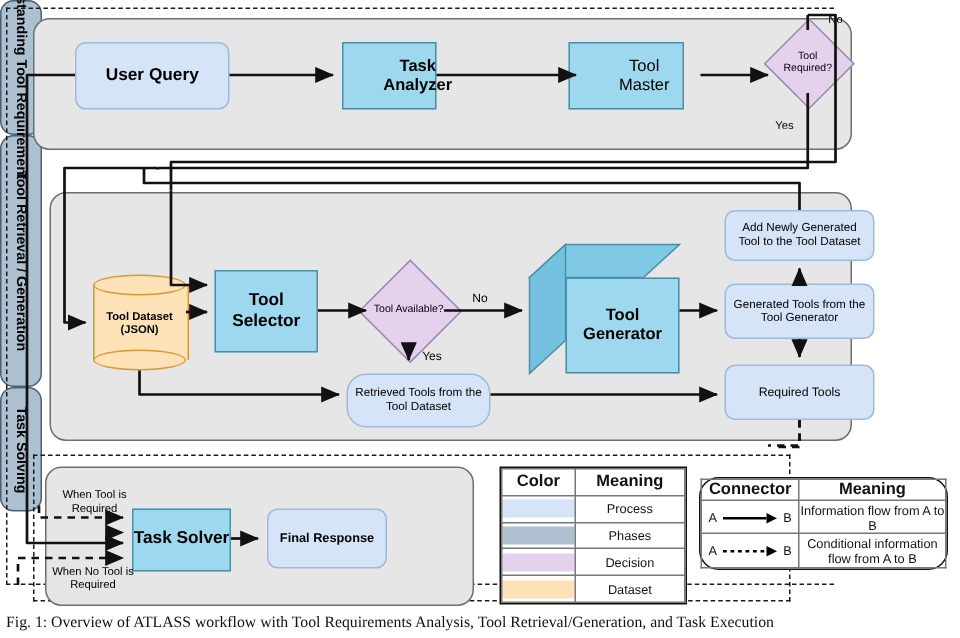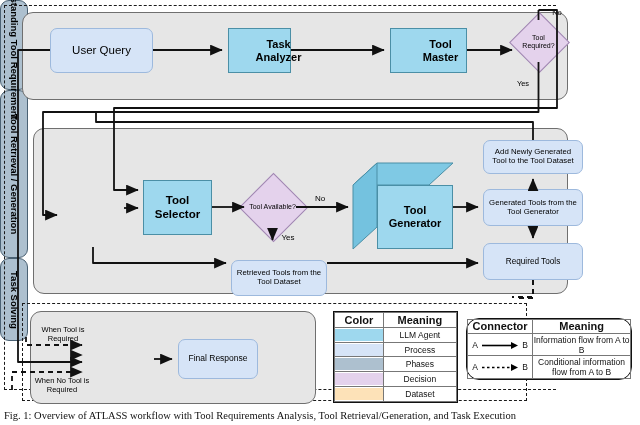--- a/index.html
+++ b/index.html
@@ -69,29 +69,29 @@
 </style>
 </head>
 <body>
 
 <div id="stage">
 
   <div class="dashbox" style="left:4px;top:5px;width:552px;height:385px;border-right:none;"></div>
 
   <div class="groupbox" style="left:22px;top:12px;width:546px;height:88px;"></div>
 
-  <div class="node process" style="left:50px;top:28px;width:103px;height:45px;font-size:11.5px;font-weight:normal;">
+  <div class="node process" style="left:50px;top:28px;width:103px;height:45px;font-size:11.5px;font-weight:bold;">
     <span>User Query</span>
   </div>
 
   <div class="node agent" style="left:228px;top:28px;width:63px;height:45px;font-size:11px;font-weight:bold;padding-left:38px;">
     <span>Task Analyzer</span>
   </div>
 
-  <div class="node agent" style="left:390px;top:28px;width:77px;height:45px;font-size:11px;font-weight:bold;padding-left:24px;">
+  <div class="node agent" style="left:379px;top:28px;width:77px;height:45px;font-size:11px;font-weight:normal;padding-left:24px;">
     <span>Tool Master</span>
   </div>
 
   <div class="diamond" style="left:518px;top:21px;width:41px;height:41px;">
     <div class="dshape"></div>
     <div class="dtxt" style="font-size:7px;">
       <span>Tool Required?</span>
     </div>
   </div>
 
@@ -101,20 +101,28 @@
   <div class="node decision-lbl" style="left:512px;top:79px;width:22px;height:11px;font-size:7.5px;">
     <span>Yes</span>
   </div>
 
   <div class="phase" style="left:572px;top:12px;width:26px;height:88px;display:flex;align-items:center;justify-content:center;">
     <span style="font-size:9.5px;">Understanding Tool Requirement</span>
   </div>
 
   <div class="groupbox" style="left:33px;top:128px;width:535px;height:166px;"></div>
 
+  <div class="cyl" style="left:62px;top:183px;width:62px;height:64px;">
+    <div class="body"></div>
+    <div class="top"></div>
+    <div class="bot"></div>
+    <div class="ctxt" style="font-size:7.5px;font-weight:bold;">
+      <span>Tool Dataset (JSON)</span>
+    </div>
+  </div>
 
   <div class="node agent" style="left:143px;top:180px;width:69px;height:55px;font-size:11.5px;font-weight:bold;">
     <span>Tool Selector</span>
   </div>
 
   <div class="diamond" style="left:249px;top:183px;width:47px;height:47px;">
     <div class="dshape"></div>
     <div class="dtxt" style="font-size:7px;">
       <span>Tool Available?</span>
     </div>
@@ -143,60 +151,57 @@
   </div>
 
   <div class="node process" style="left:483px;top:189px;width:100px;height:37px;font-size:7.8px;padding:0 3px;">
     <span>Generated Tools from the Tool Generator</span>
   </div>
 
   <div class="node process" style="left:483px;top:243px;width:100px;height:37px;font-size:8.2px;padding:0 3px;">
     <span>Required Tools</span>
   </div>
 
-  <div class="node process" style="left:231px;top:260px;width:96px;height:36px;font-size:7.8px;padding:0 3px;">
+  <div class="node process" style="left:231px;top:249px;width:96px;height:36px;font-size:7.8px;padding:0 3px;border-radius:13px;">
     <span>Retrieved Tools from the Tool Dataset</span>
   </div>
 
   <div class="phase" style="left:589px;top:128px;width:26px;height:166px;display:flex;align-items:center;justify-content:center;">
     <span style="font-size:9.5px;">Tool Retrieval / Generation</span>
   </div>
 
   <div class="dashbox" style="left:22px;top:303px;width:505px;height:98px;"></div>
 
   <div class="groupbox" style="left:30px;top:311px;width:286px;height:93px;"></div>
 
-
-  <div class="node process" style="left:178px;top:339px;width:80px;height:40px;font-size:8.5px;font-weight:normal;text-align:right;">
+  <div class="node agent" style="left:88px;top:339px;width:66px;height:42px;font-size:11.5px;font-weight:bold;">
+    <span>Task Solver</span>
+  </div>
+
+  <div class="node process" style="left:178px;top:339px;width:80px;height:40px;font-size:8.5px;font-weight:bold;text-align:right;">
     <span>Final Response</span>
   </div>
 
   <div class="node decision-lbl" style="left:33px;top:324px;width:60px;height:22px;font-size:7.5px;flex-direction:column;">
     <span>When Tool is Required</span>
   </div>
   <div class="node decision-lbl" style="left:28px;top:375px;width:68px;height:22px;font-size:7.5px;flex-direction:column;">
     <span>When No Tool is Required</span>
   </div>
 
   <div class="phase" style="left:268px;top:317px;width:26px;height:81px;display:flex;align-items:center;justify-content:center;">
     <span style="font-size:9.5px;">Task Solving</span>
   </div>
 
   <div class="ltable" style="left:333px;top:311px;width:125px;height:92px;">
     <table>
       <tbody>
           <tr>
         <th style="width:40%;">Color</th>
         <th>Meaning</th>
-      </tr>
-      <tr>
-        <td>
-              <span class="swatch" style="background:#9ed8ee;height:12px;"></span>
-            </td>
-        <td>LLM Agent</td>
       </tr>
       <tr>
         <td>
               <span class="swatch" style="background:#d6e4f7;height:12px;"></span>
             </td>
         <td>Process</td>
       </tr>
       <tr>
         <td>
               <span class="swatch" style="background:#adc0cf;height:12px;"></span>

